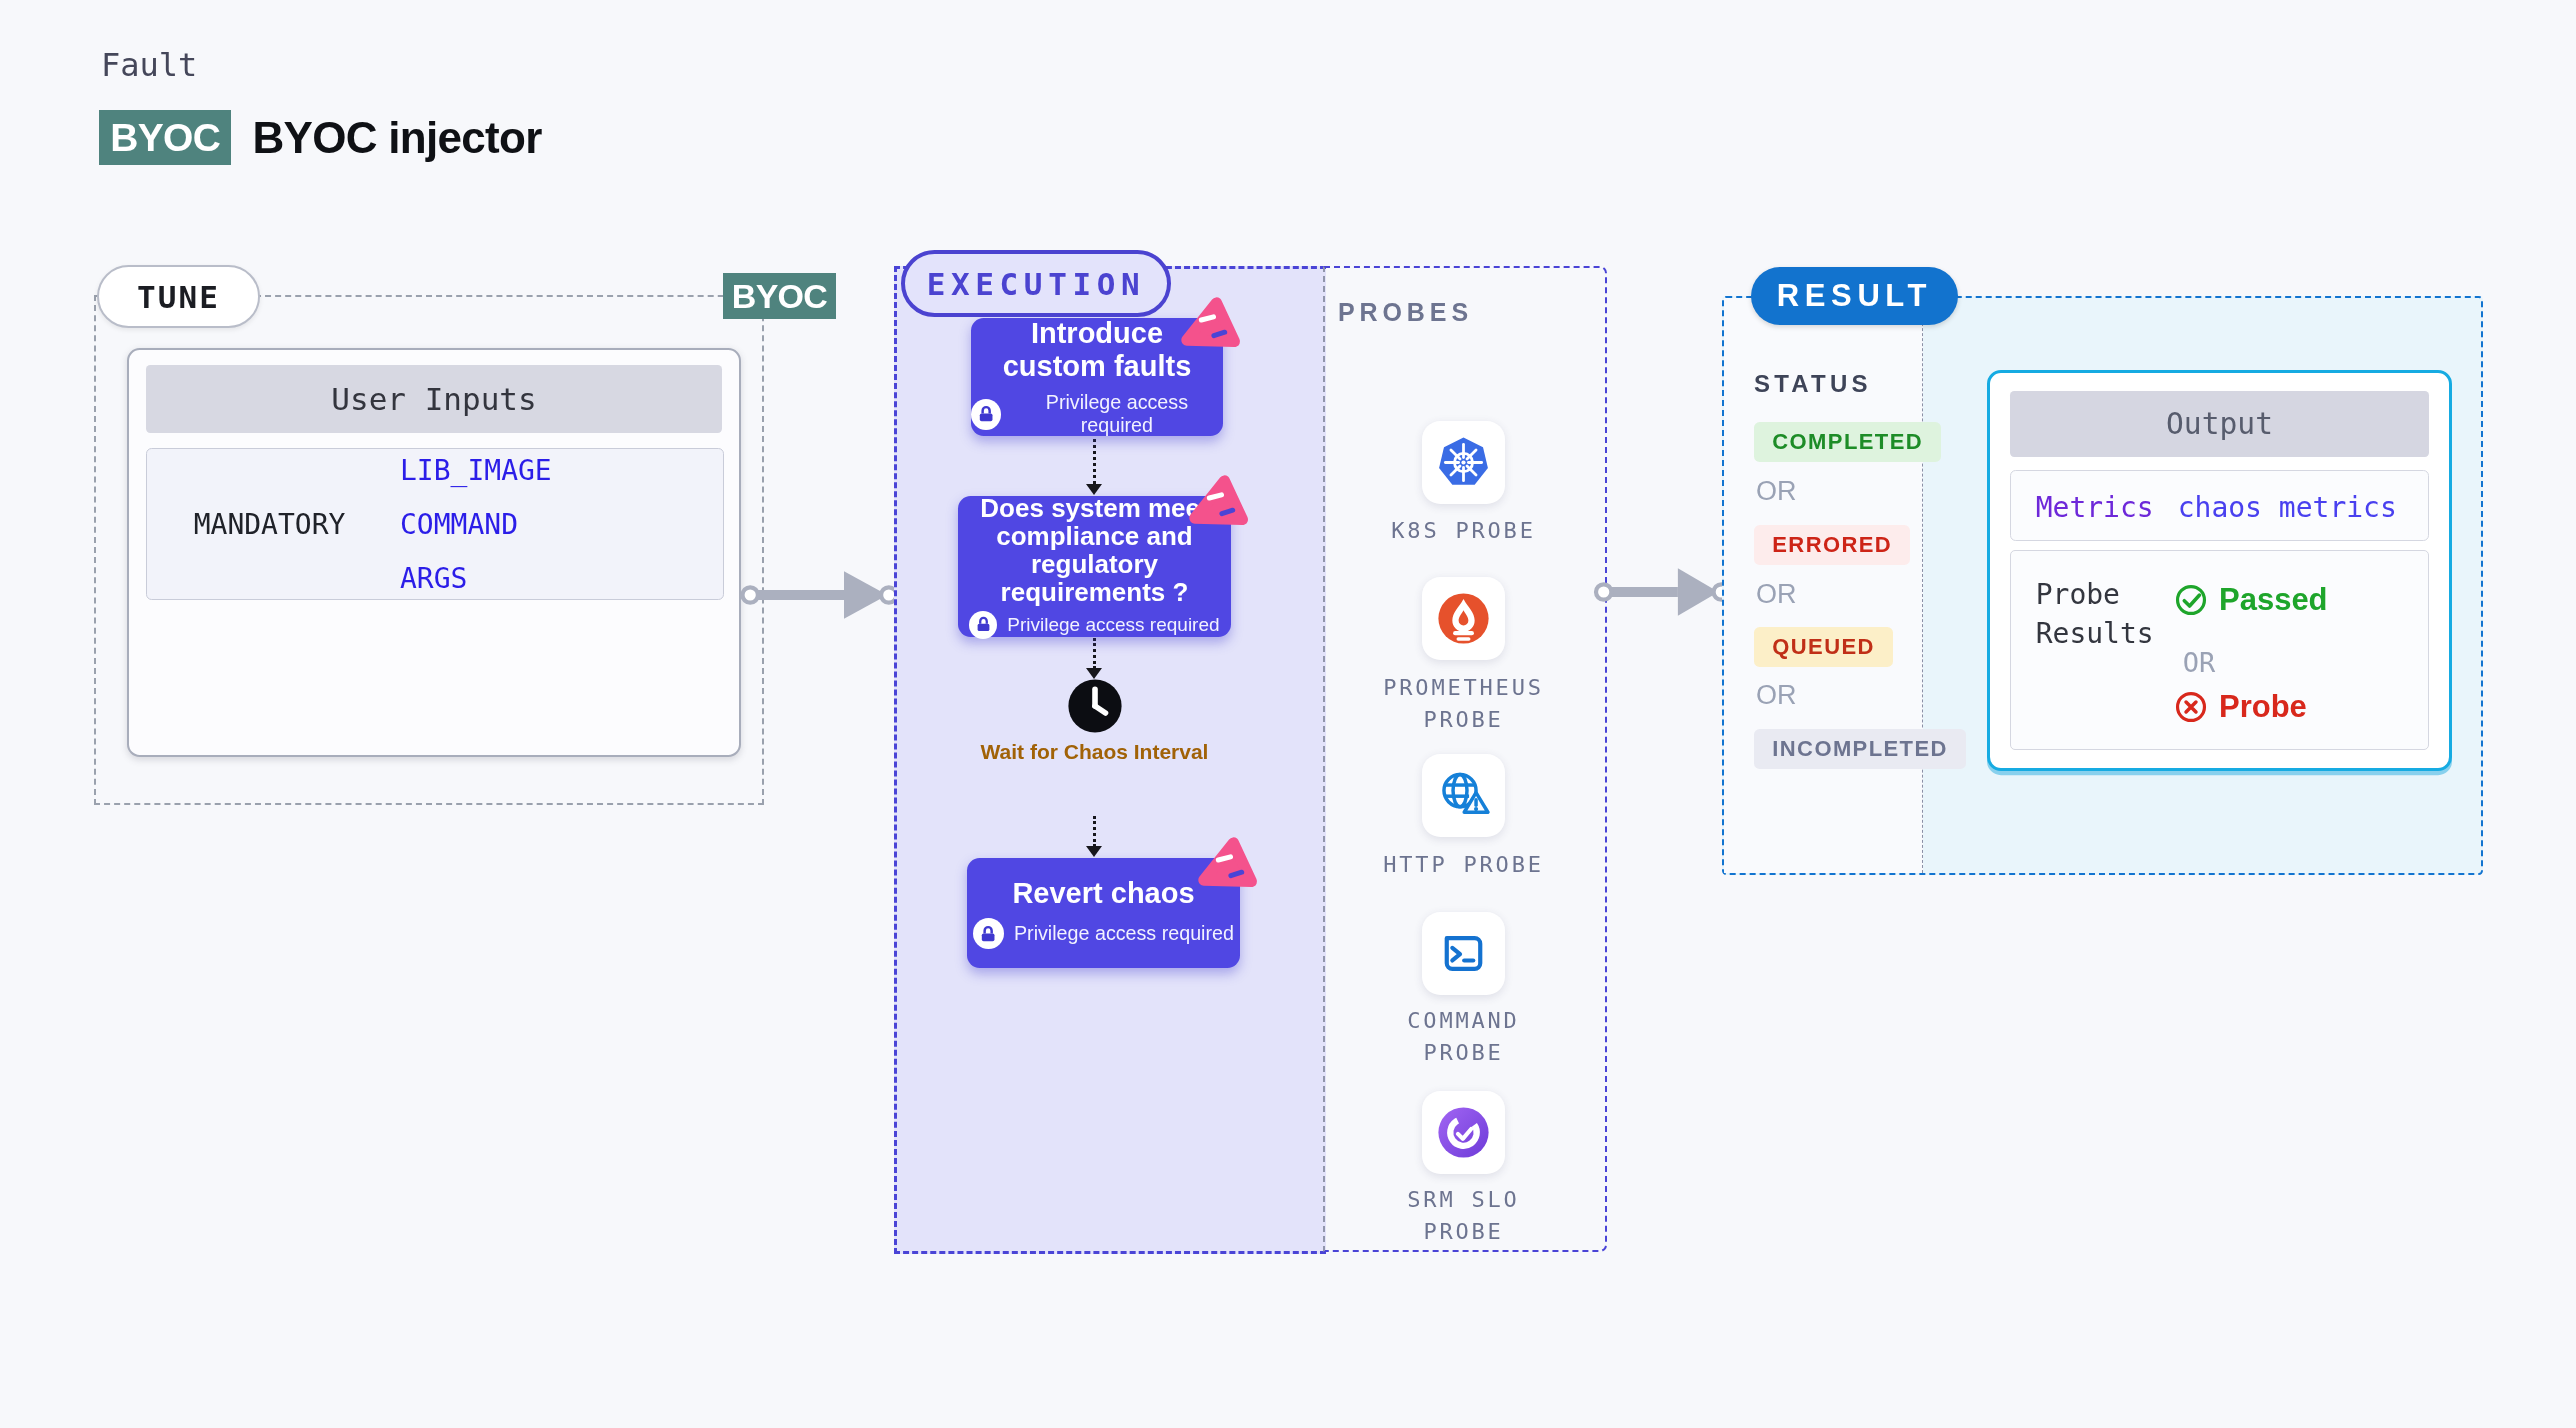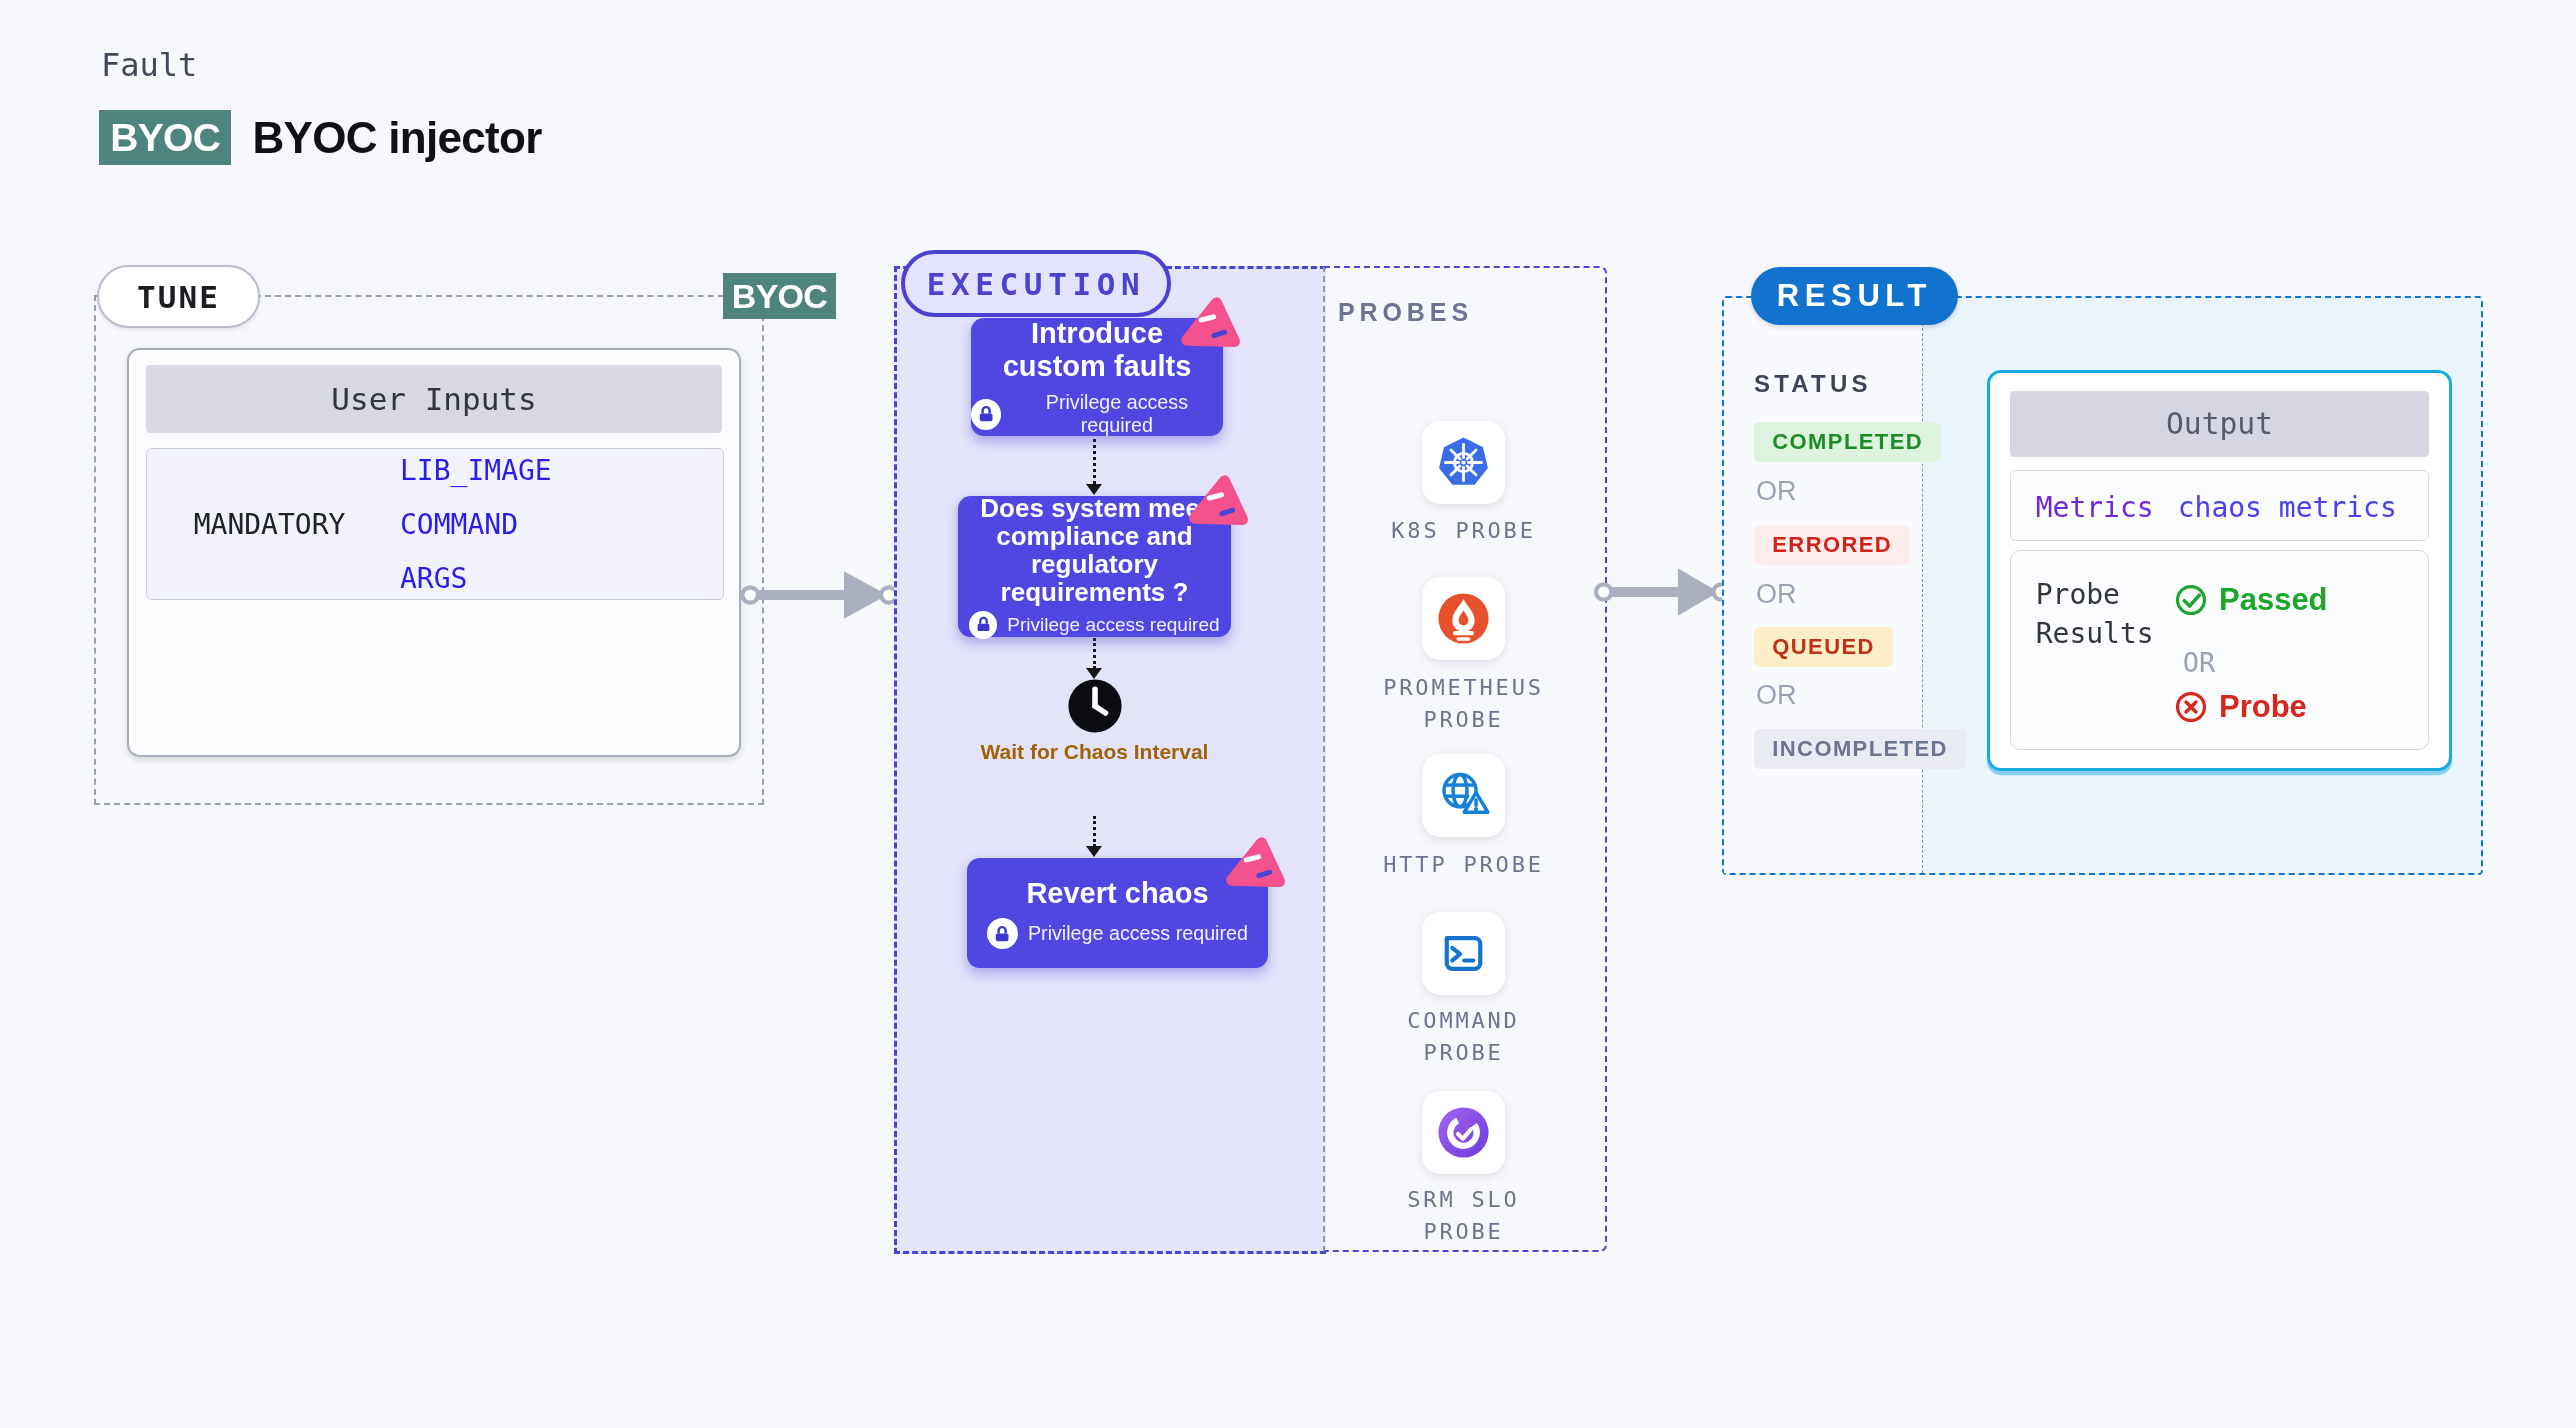--- a/index.html
+++ b/index.html
@@ -50,21 +50,21 @@
   .step-title{font-weight:bold;font-size:29px;line-height:1.14;padding:0 11.3px;}
   .card-2 .step-title{font-size:26px;line-height:1.08;}
   .priv-row{display:flex;align-items:center;gap:9.9px;margin-top:8.4px;}
   .card-2 .priv-row{margin-top:4.2px;}
   .lock-circle{width:31px;height:31px;background:#fff;border-radius:50%;display:flex;align-items:center;justify-content:center;}
   .card-2 .lock-circle{width:28px;height:28px;}
   .priv-text{font-size:19.7px;color:#f2f2ff;}
   .card-2 .priv-text{font-size:19px;}
   .card-1{left:971px;top:318px;width:252px;height:118px;}
   .card-2{left:958px;top:496px;width:273px;height:141px;}
-  .card-3{left:967px;top:858px;width:301px;height:110px;}
+  .card-3{left:967px;top:858px;width:273px;height:110px;}
   .pink-mark{position:absolute;top:-24px;right:-21px;width:65px;height:65px;z-index:1;}
   .dot-line{border-left:3.5px dotted #17171c;width:0;}
   .conn-1{left:1093px;top:439px;height:45px;}
   .conn-2{left:1093px;top:638px;height:31px;}
   .conn-3{left:1093px;top:816px;height:31px;}
   .arrow-down{width:0;height:0;border-left:8.4px solid transparent;border-right:8.4px solid transparent;
     border-top:11.3px solid #17171c;}
   .ah-1{left:1086px;top:484px;}
   .ah-2{left:1086px;top:668px;}
   .ah-3{left:1086px;top:846px;}
@@ -101,21 +101,21 @@
 
   .output-card{left:1987px;top:370px;width:459px;height:395px;background:#fff;border:3.5px solid #16abe2;border-radius:14px;
     box-shadow:0 4.2px 0 rgba(18,165,220,.45);z-index:2;}
   .output-header{position:absolute;left:19.7px;top:18.3px;right:19.7px;height:66px;background:#d5d6e1;border-radius:4.2px;
     display:flex;align-items:center;justify-content:center;font-family:"DejaVu Sans Mono",monospace;font-size:29.6px;color:#575c6d;}
   .metrics-row{position:absolute;left:19.7px;top:97px;right:19.7px;height:69px;background:#fbfcfe;border:1.4px solid #d5d7e1;
     border-radius:5.6px;}
   .metrics-label{position:absolute;left:25px;top:19.7px;font-family:"DejaVu Sans Mono",monospace;font-size:28px;color:#6d28d9;}
   .metrics-value{position:absolute;left:167px;top:19.7px;font-family:"DejaVu Sans Mono",monospace;font-size:28px;color:#4940ef;}
   .probe-results-row{position:absolute;left:19.7px;top:177px;right:19.7px;height:198px;background:#fbfcfe;border:1.4px solid #d5d7e1;
-    border-radius:10px;}
+    border-radius:5px;}
   .pr-label{position:absolute;left:25px;top:24px;width:141px;font-family:"DejaVu Sans Mono",monospace;font-size:28px;
     line-height:1.4;color:#33363f;}
   .pr-line{position:absolute;left:163px;display:flex;align-items:center;gap:11.3px;font-weight:bold;font-size:31px;}
   .pr-passed{top:31px;color:#1ea52b;}
   .pr-failed{top:138px;color:#d8281c;}
   .pr-or{position:absolute;left:172px;top:96px;font-family:"DejaVu Sans Mono",monospace;font-size:27px;color:#9aa2b5;}
 </style>
 </head>
 <body>
 

